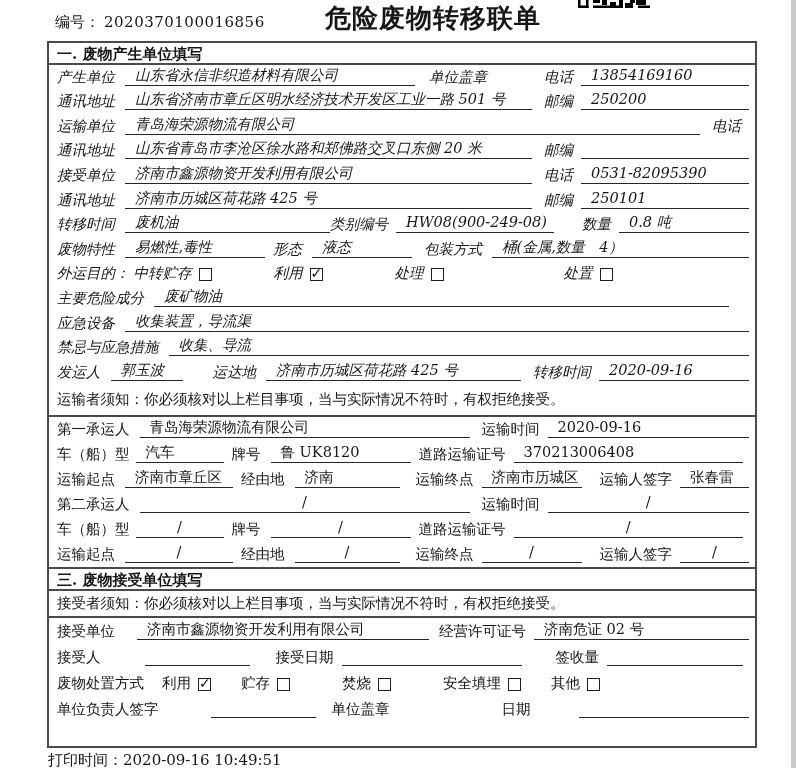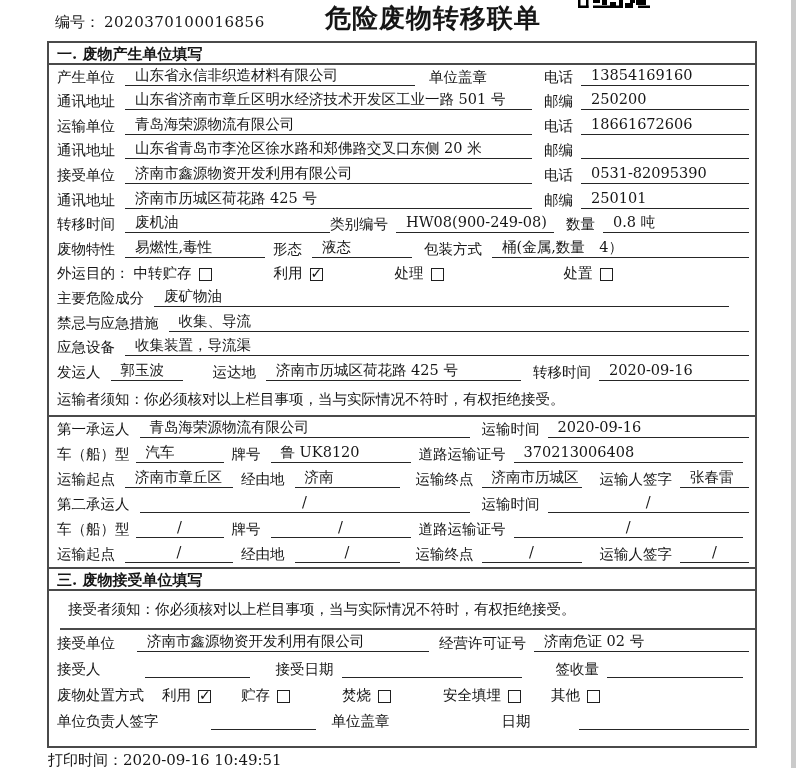--- a/index.html
+++ b/index.html
@@ -17,28 +17,28 @@
 
   .form { position:absolute; left:47px; top:41px; width:710px; height:707px;
     border:2px solid #4a4a4a; background:#fff; display:flex; flex-direction:column; }
 
   .sec-h { flex:none; font-size:15px; font-weight:700; padding:2px 0 0 8px;
     border-bottom:2px solid #4a4a4a; height:22px; line-height:19px; }
   .sec-h.mid { border-top:2px solid #4a4a4a; height:24px; }
 
   .row { flex:none; display:flex; align-items:flex-end; padding:0 6px 4px 8px;
     white-space:nowrap; font-size:14.5px; line-height:17px; }
-  .r1 { height:24.6px; }  
+  .r1 { height:24.6px;font-style:italic; }  
   .r2 { height:25px; }    
   .r3 { height:26px; }    
 
   .notice { flex:none; display:flex; align-items:center; padding-left:8px;
     border-bottom:2px solid #4a4a4a; font-size:14.5px; }
   .notice.n2 { height:32px; }
-  .notice.n3 { height:39px;margin-left:11px; }
+  .notice.n3 { height:27px; }
 
   .lbl { flex:none; margin-right:10px; }
   .u { flex:none; border-bottom:1.5px solid #262626; padding:0 2px 1px 10px;
     min-height:18px; overflow:hidden; }
   .u.grow { flex:1 1 auto; }
   .u.ctr { text-align:center; padding-left:2px; }
 
   .cb { flex:none; display:inline-block; width:13px; height:13px;
     border:1.6px solid #1f1f1f; margin-left:7px; margin-bottom:1px; position:relative; }
   .cb[data-checked="true"]::after { content:"✓"; position:absolute; left:0px; top:-4px;
@@ -92,21 +92,20 @@
       <span class="lbl">通讯地址</span>
       <span class="u grow" style="margin-right:12px">山东省济南市章丘区明水经济技术开发区工业一路 501 号</span>
       <span class="lbl" style="margin-right:8px">邮编</span>
       <span class="u" style="width:168px">250200</span>
     </div>
 
     <div class="row r1">
       <span class="lbl">运输单位</span>
       <span class="u grow" style="margin-right:12px">青岛海荣源物流有限公司</span>
       <span class="lbl" style="margin-right:8px">电话</span>
-      <span class="u" style="width:168px">18661672606</span>
     </div>
 
     <div class="row r1">
       <span class="lbl">通讯地址</span>
       <span class="u grow" style="margin-right:12px">山东省青岛市李沧区徐水路和郑佛路交叉口东侧 20 米</span>
       <span class="lbl" style="margin-right:8px">邮编</span>
       <span class="u" style="width:168px"></span>
     </div>
 
     <div class="row r1">
@@ -121,21 +120,21 @@
       <span class="u grow" style="margin-right:12px">济南市历城区荷花路 425 号</span>
       <span class="lbl" style="margin-right:8px">邮编</span>
       <span class="u" style="width:168px">250101</span>
     </div>
 
     <div class="row r1">
       <span class="lbl">转移时间</span>
       <span class="u" style="width:205px">废机油</span>
       <span class="lbl" style="margin-right:8px">类别编号</span>
       <span class="u" style="width:158px">HW08(900-249-08)</span>
-      <span class="lbl" style="margin-left:12px;margin-right:8px">数量</span>
+      <span class="lbl" style="margin-left:28px;margin-right:8px">数量</span>
       <span class="u grow">0.8 吨</span>
     </div>
 
     <div class="row r1">
       <span class="lbl">废物特性</span>
       <span class="u" style="width:140px">易燃性,毒性</span>
       <span class="lbl" style="margin-left:8px">形态</span>
       <span class="u" style="width:100px">液态</span>
       <span class="lbl" style="margin-left:12px">包装方式</span>
       <span class="u grow">桶(金属,数量　4）</span>
@@ -152,27 +151,27 @@
       <span class="opt" style="margin-left:120px">处置</span>
       <span class="cb" data-checked="false"></span>
     </div>
 
     <div class="row r1">
       <span class="lbl">主要危险成分</span>
       <span class="u grow" style="margin-right:20px">废矿物油</span>
     </div>
 
     <div class="row r1">
+      <span class="lbl">应急设备</span>
+      <span class="u grow">收集装置，导流渠</span>
+    </div>
+
+    <div class="row r1">
       <span class="lbl">禁忌与应急措施</span>
       <span class="u grow">收集、导流</span>
-    </div>
-
-    <div class="row r1">
-      <span class="lbl">应急设备</span>
-      <span class="u grow">收集装置，导流渠</span>
     </div>
 
     <div class="row r1">
       <span class="lbl">发运人</span>
       <span class="u" style="width:72px">郭玉波</span>
       <span class="lbl" style="margin-left:30px">运达地</span>
       <span class="u" style="width:255px">济南市历城区荷花路 425 号</span>
       <span class="lbl" style="margin-left:12px;margin-right:8px">转移时间</span>
       <span class="u grow">2020-09-16</span>
     </div>

